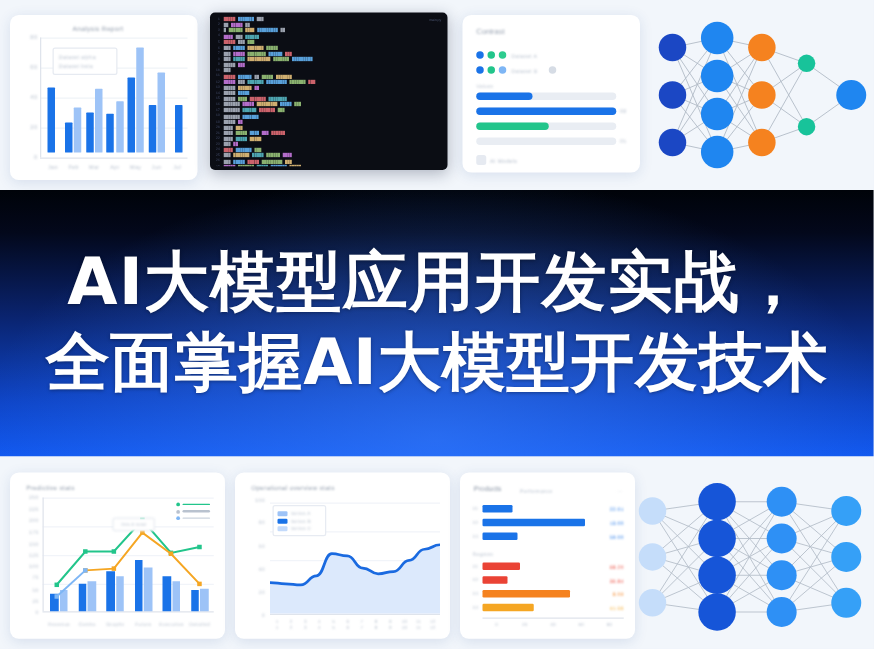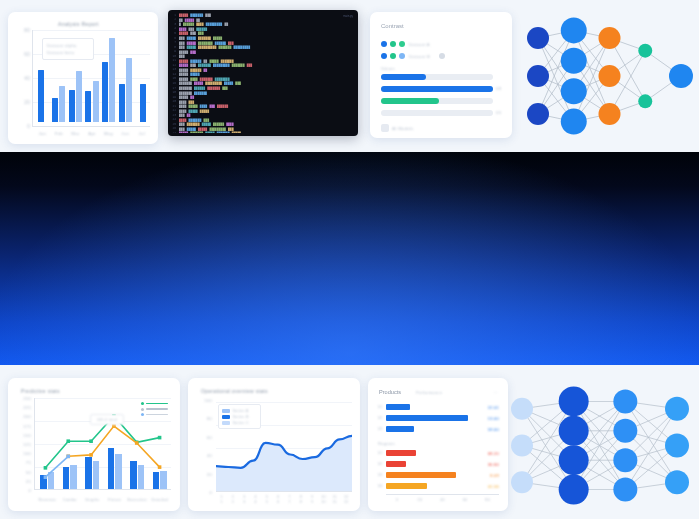--- a/index.html
+++ b/index.html
@@ -480,20 +480,22 @@
         <circle cx="89.5" cy="38" r="11" fill="#f5821f"></circle>
         <circle cx="89.5" cy="76" r="11" fill="#f5821f"></circle>
         <circle cx="89.5" cy="114" r="11" fill="#f5821f"></circle>
         <circle cx="125.25" cy="50.666666666666664" r="7" fill="#18c39a"></circle>
         <circle cx="125.25" cy="101.33333333333333" r="7" fill="#18c39a"></circle>
         <circle cx="161" cy="76" r="12" fill="#1f86f0"></circle>
       </g>
   </svg>
 
   <div id="title-band">
+    <div class="title-line title-line-1">AI大模型应用开发实战，</div>
+    <div class="title-line title-line-2">全面掌握AI大模型开发技术</div>
   </div>
 
   <div class="card" id="card-combo">
     <div class="cb-title blurtext dark">Predictive stats</div>
 
     <div class="cb-yaxis" id="cb-yaxis">
         <span class="blurtext" style="top: 0%;">250</span>
         <span class="blurtext" style="top: 10%;">225</span>
         <span class="blurtext" style="top: 20%;">200</span>
         <span class="blurtext" style="top: 30%;">175</span>

